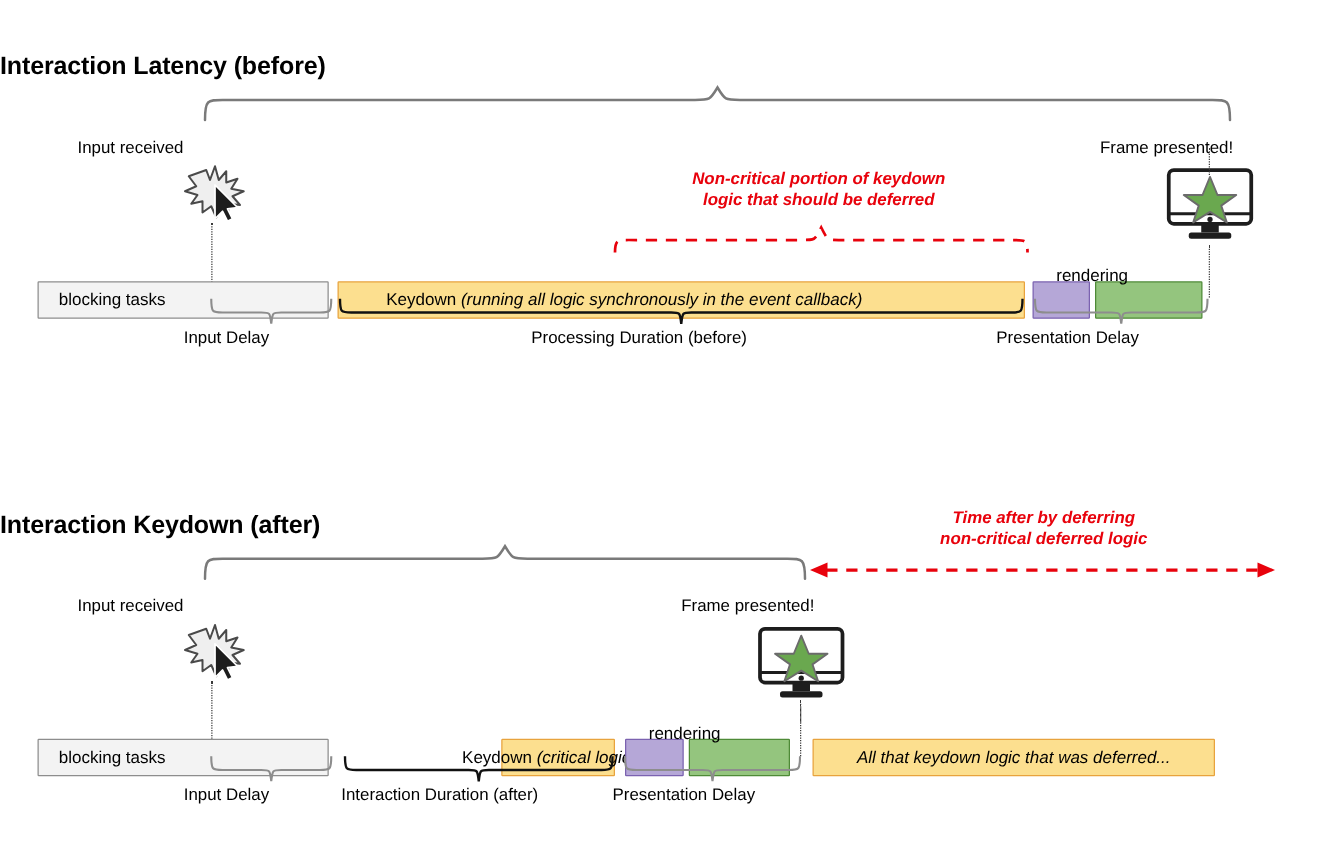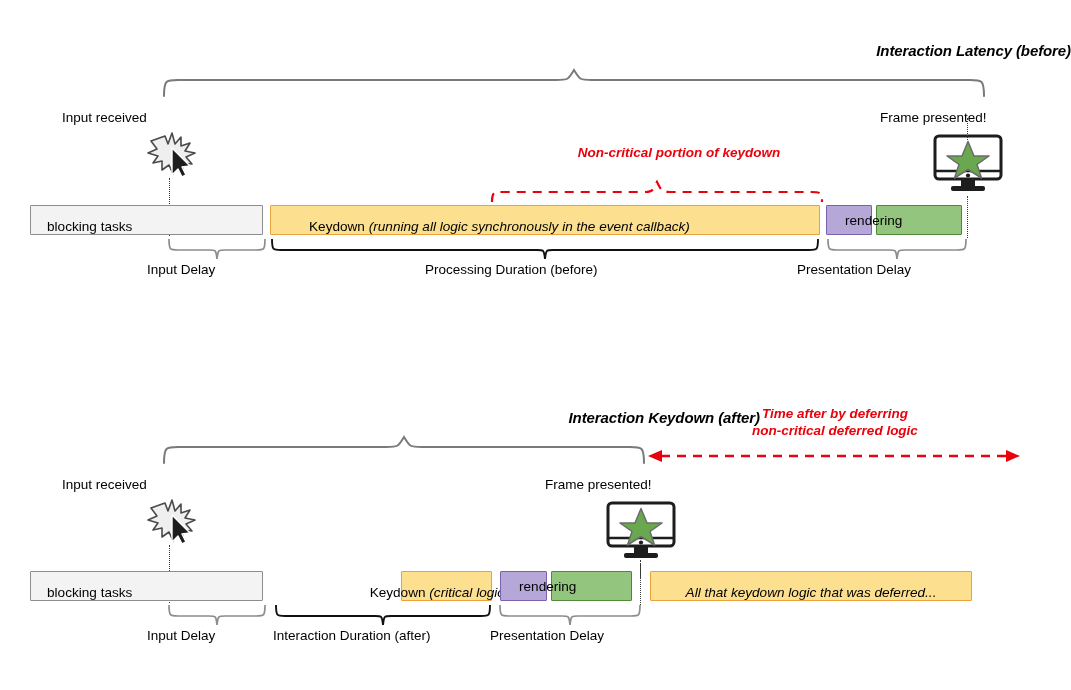--- a/index.html
+++ b/index.html
@@ -7,40 +7,39 @@
     width:1071px;height:690px;background:#ffffff;
     font-family:"Liberation Sans","DejaVu Sans",sans-serif;
     color:#000;overflow:hidden;position:relative;
   }
   .stage{position:absolute;left:0;top:0;width:1071px;height:690px;}
 
   .abs{position:absolute;}
 
   
   .chart-title{
-    font-size:15px;font-weight:bold;text-align:right;white-space:nowrap;
+    font-size:20px;font-weight:bold;text-align:left;white-space:nowrap;
     letter-spacing:-0.1px;
-    font-style:italic;
   }
 
   
   .caption{
     font-size:13.5px;font-weight:400;white-space:nowrap;text-align:left;
   }
 
   
   .red-note{
     color:#e8020c;font-size:13.5px;font-weight:bold;font-style:italic;
     text-align:center;line-height:1.28;white-space:nowrap;
   }
 
   
   .bar{
     position:absolute;box-sizing:border-box;height:30px;border-width:1.6px;
-    border-style:solid;display:flex;align-items:flex-end;border-radius:1px;
+    border-style:solid;display:flex;align-items:center;border-radius:1px;margin-top:20px;
   }
   .bar span{
     font-size:13.6px;white-space:nowrap;line-height:1;
   }
   .bar-blocking{background:#f3f3f3;border-color:#8d8d8d;}
   .bar-blocking span{padding-left:16px;}
   .bar-keydown{background:#fcdf8f;border-color:#e8a33d;}
   .bar-keydown span{padding-left:14px;}
   .bar-deferred{background:#fcdf8f;border-color:#e8a33d;justify-content:center;}
   .bar-purple{background:#b5a7d7;border-color:#7b62b0;}
@@ -98,22 +97,23 @@
       <circle cx="38" cy="42.5" r="2.1" fill="#1d1d1d"></circle>
       <rect x="31" y="46" width="14" height="7" fill="#1d1d1d"></rect>
       <rect x="21" y="53" width="34" height="5" rx="2" fill="#1d1d1d"></rect>
       <path d="M38,8.5 L44,23 L59,23 L47,31.5 L51.5,45 L38,36.5 L24.5,45 L29,31.5 L17,23 L32,23 Z" fill="#6aa84f" stroke="#6b6b6b" stroke-width="1.5" stroke-linejoin="round"></path>
     </svg>
   </div>
 
   <div class="vline" style="left:967px;top:118px;height:22px;"></div>
   <div class="vline" style="left:967px;top:196px;height:42px;"></div>
 
-  <div class="abs red-note" style="left:504px;top:134px;width:350px;margin-top:10px;">
+  <div class="abs red-note" style="left:480px;top:134px;width:350px;">
     <div>Non-critical portion of keydown</div>
+    <div>logic that should be deferred</div>
   </div>
 
   <div class="brace" style="left:487px;top:178px;">
     <svg width="340" height="26" viewBox="0 0 340 26">
       <path d="M5,24 C5,14 7,14 16,14 L156,14 C165,14 165,14 170,4 C175,14 175,14 184,14 L324,14 C333,14 335,14 335,24" fill="none" stroke="#e8020c" stroke-width="2.2" stroke-dasharray="9,7" stroke-linecap="butt"></path>
     </svg>
   </div>
 
   <div class="bar bar-blocking" style="left:30px;top:205px;width:233px;">
     <span>blocking tasks</span>

